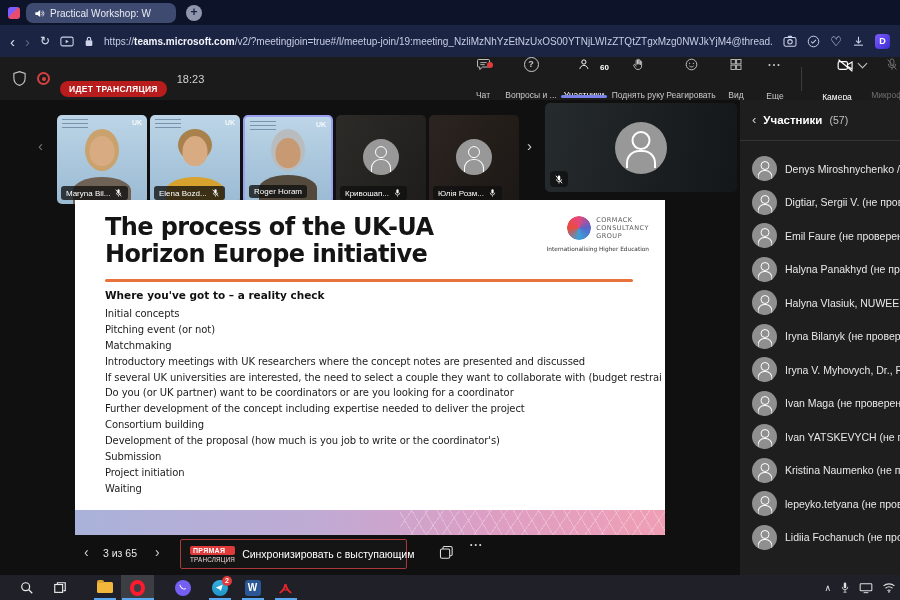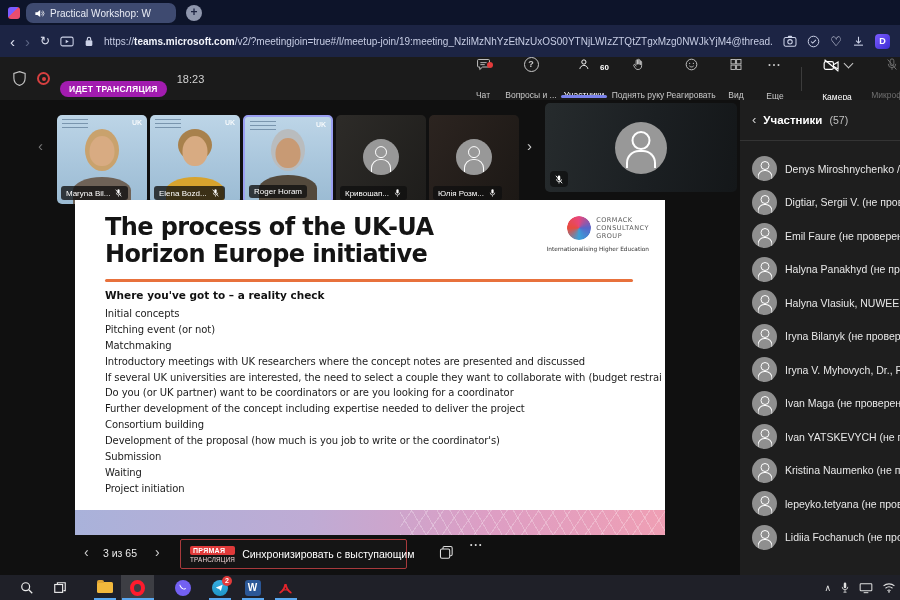--- a/index.html
+++ b/index.html
@@ -27,21 +27,21 @@
   #url b { color:#f2f4fb; }
   #ext-badge { width:15px; height:15px; border-radius:4px; background:linear-gradient(135deg,#7b5cff,#3b2bd4);
                color:#fff; font-size:9px; font-weight:bold; text-align:center; line-height:15px; }
 
   
   #meetbar { position:absolute; top:57px; left:0; width:900px; height:43px; background:#1b1b1b; }
   #meet-left { position:absolute; left:12px; top:0; height:43px; display:flex; align-items:center; gap:10px; }
   #rec-dot { width:13px; height:13px; border:2px solid #d64040; border-radius:50%; position:relative; }
   #rec-dot::after { content:""; position:absolute; left:2.5px; top:2.5px; width:4px; height:4px;
                     border-radius:50%; background:#d64040; }
-  #live-badge { background:#a21caf; color:#fff; font-size:8.5px; font-weight:bold; letter-spacing:.3px;
+  #live-badge { background:#b91c1c; color:#fff; font-size:8.5px; font-weight:bold; letter-spacing:.3px;
                 padding:3px 9px; border-radius:11px; white-space:nowrap;margin-top:20px; }
   #meet-timer { color:#d2d2d2; font-size:11px; }
   #meet-right { position:absolute; right:-18px; top:0; height:43px; display:flex; align-items:center; }
   .tb-item { width:50px; height:43px; display:flex; flex-direction:column; align-items:center;
              justify-content:center; position:relative; color:#c9c9c9; }
   .tb-item .lbl { font-size:8.5px; margin-top:18px; white-space:nowrap; }
   .tb-item.active::after { content:""; position:absolute; bottom:2px; left:4px; right:4px; height:3px;
                            border-radius:2px; background:#7b83eb; }
   .tb-badge { position:absolute; top:6px; right:2px; color:#fff; font-size:8px; font-weight:bold;text-align:center; }
   .tb-dot { position:absolute; top:5px; right:12px; width:6px; height:6px; border-radius:50%; background:#e23b3b; }
@@ -253,21 +253,21 @@
         <rect x="4" y="13" width="7" height="7" stroke="#c9c9c9" stroke-width="1.4" fill="none"></rect>
         <rect x="13" y="13" width="7" height="7" stroke="#c9c9c9" stroke-width="1.4" fill="none"></rect>
       </svg>
       <span class="lbl">Вид</span>
     </div>
     <div class="tb-item" style="width:40px">
       <span class="dots">•••</span>
       <span class="lbl">Еще</span>
     </div>
     <span class="tb-div"></span>
-    <div class="tb-item" style="width:58px; flex-direction:row; flex-wrap:wrap; justify-content:center">
+    <div class="tb-item" style="width:58px; flex-direction:row; flex-wrap:wrap; justify-content:flex-end">
       <span style="display:flex; align-items:center">
         <svg width="19" height="17" viewBox="0 0 24 22">
           <rect x="2.5" y="6" width="12" height="10" rx="2" stroke="#fff" stroke-width="1.5" fill="none"></rect>
           <path d="M14.5 10l6-3.5v9l-6-3.5" stroke="#fff" stroke-width="1.5" fill="none"></path>
           <line x1="3" y1="3.5" x2="21" y2="18.5" stroke="#fff" stroke-width="1.6"></line>
         </svg>
         <span class="chev-dn"></span>
       </span>
       <span class="lbl" style="width:100%; text-align:center; color:#fff">Камера</span>
     </div>
@@ -384,22 +384,22 @@
     <div class="s-line">Initial concepts</div>
     <div class="s-line">Pitching event (or not)</div>
     <div class="s-line">Matchmaking</div>
     <div class="s-line">Introductory meetings with UK researchers where the concept notes are presented and discussed</div>
     <div class="s-line">If several UK universities are interested, the need to select a couple they want to collaborate with (budget restrains)</div>
     <div class="s-line">Do you (or UK partner) want to be coordinators or are you looking for a coordinator</div>
     <div class="s-line">Further development of the concept including expertise needed to deliver the project</div>
     <div class="s-line">Consortium building</div>
     <div class="s-line">Development of the proposal (how much is you job to write or the coordinator's)</div>
     <div class="s-line">Submission</div>
+    <div class="s-line">Project initiation</div>
     <div class="s-line">Waiting</div>
-    <div class="s-line">Project initiation</div>
   </div>
   <div id="slide-band"></div>
   <div id="band-net"></div>
 </div>
 
 <div id="controls">
   <span class="ctl-chev" style="left:84px">‹</span>
   <span id="page-ind">3 из 65</span>
   <span class="ctl-chev" style="left:155px">›</span>
   <div id="sync-btn">

